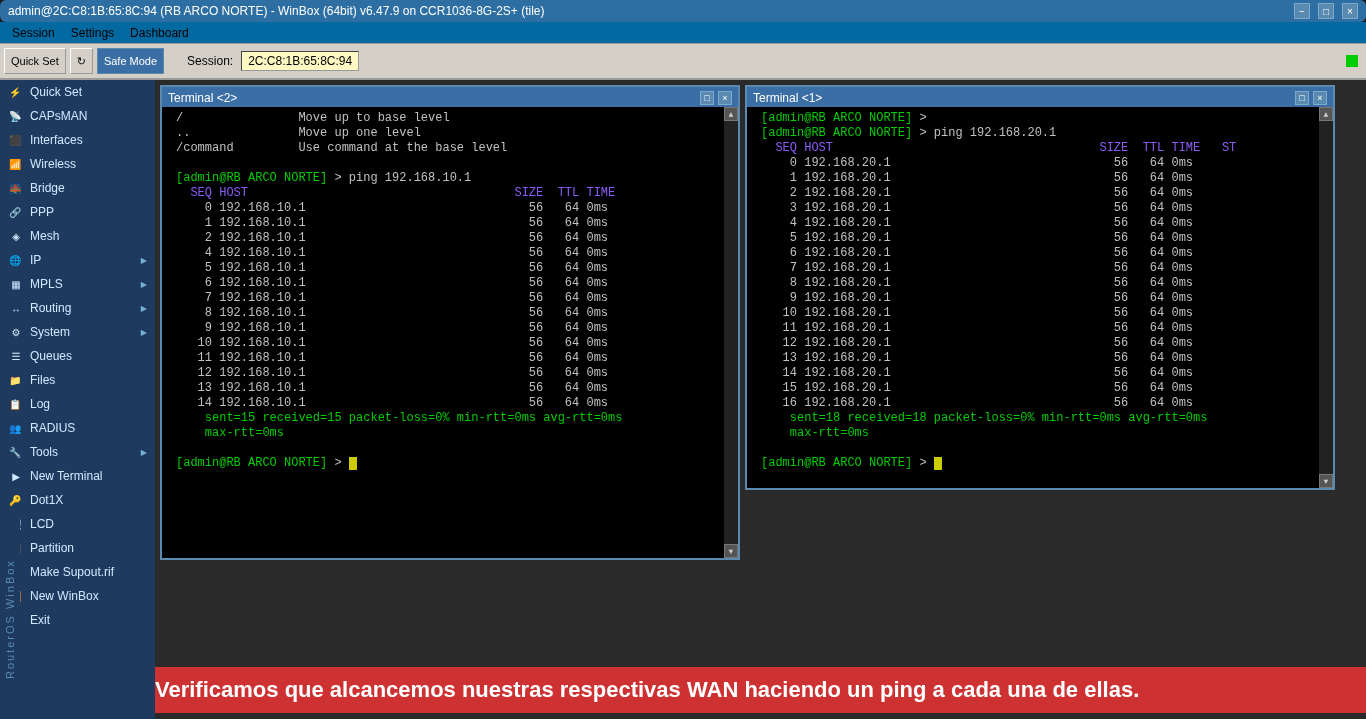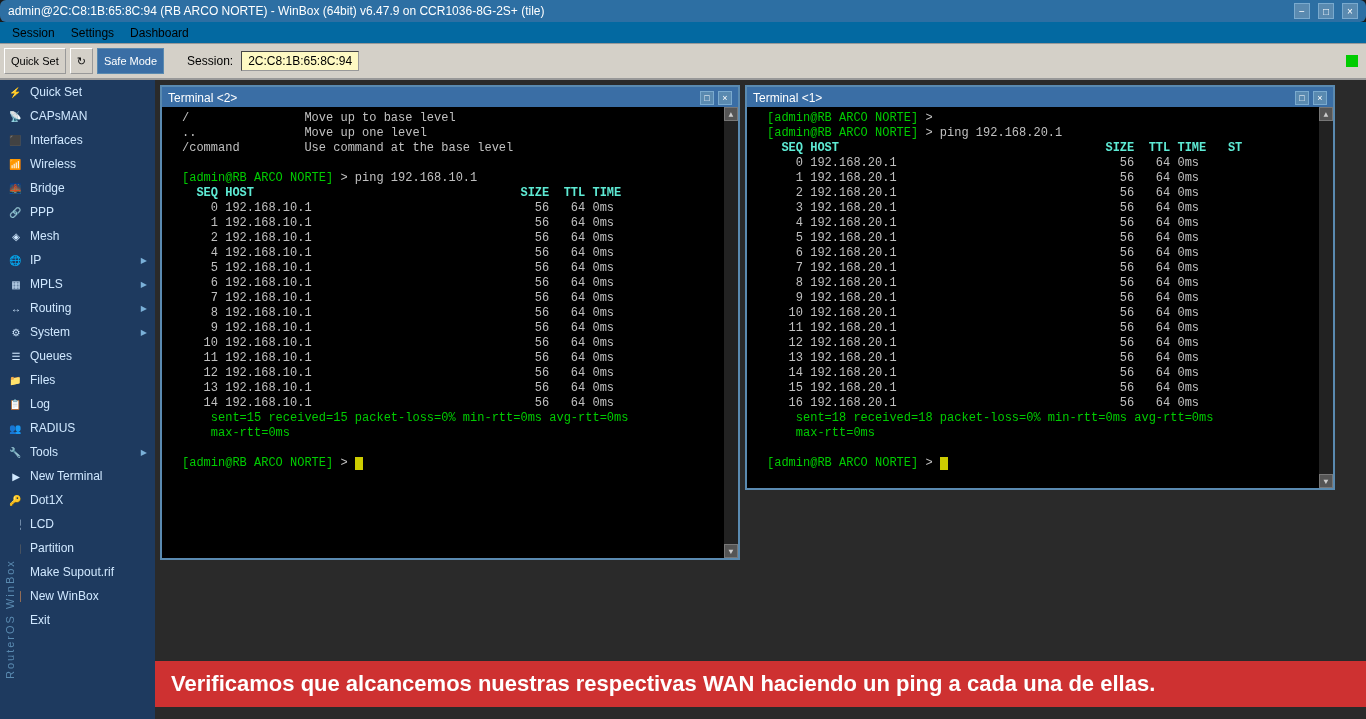--- a/index.html
+++ b/index.html
@@ -213,21 +213,21 @@
       border: 1px solid #7aaace;
       color: white;
       font-size: 9px;
       display: flex;
       align-items: center;
       justify-content: center;
       cursor: pointer;
     }
     .terminal-body {
       flex: 1;
-      padding: 4px 20px;
+      padding: 4px 14px;
       overflow: hidden;
       background: #000;
       position: relative;
     }
     .terminal-scrollbar {
       width: 14px;
       background: #333;
       display: flex;
       flex-direction: column;
       align-items: center;
@@ -264,45 +264,45 @@
     }
     
     #terminal1 {
       left: 590px;
       top: 5px;
       width: 590px;
       height: 405px;
     }
 
     .term-line { line-height: 15px; white-space: pre; }
-    .term-white { color: #5eead4; font-weight: bold; }
+    .term-white { color: #8b5cf6; }
     .term-gray { color: #c0c0c0; }
     .term-green { color: #00cc00; }
     .term-cursor {
       display: inline-block;
       width: 8px;
       height: 13px;
       background: #cccc00;
       vertical-align: text-bottom;
       animation: blink 1s step-end infinite;
     }
     @keyframes blink { 50% { opacity: 0; } }
 
     
     #banner {
       position: absolute;
-      bottom: 12px;
+      bottom: 6px;
       left: 0;
       right: 0;
       background: rgba(220, 50, 50, 0.92);
       color: white;
       font-family: Arial, sans-serif;
       font-size: 22px;
       font-weight: bold;
-      padding: 10px 16px;
+      padding: 10px 0;
       z-index: 100;
     }
   </style>
 </head>
 <body>
 
 <div id="titlebar">
   <span>admin@2C:C8:1B:65:8C:94 (RB ARCO NORTE) - WinBox (64bit) v6.47.9 on CCR1036-8G-2S+ (tile)</span>
   <div id="titlebar-controls">
     <div class="titlebar-btn">−</div>

